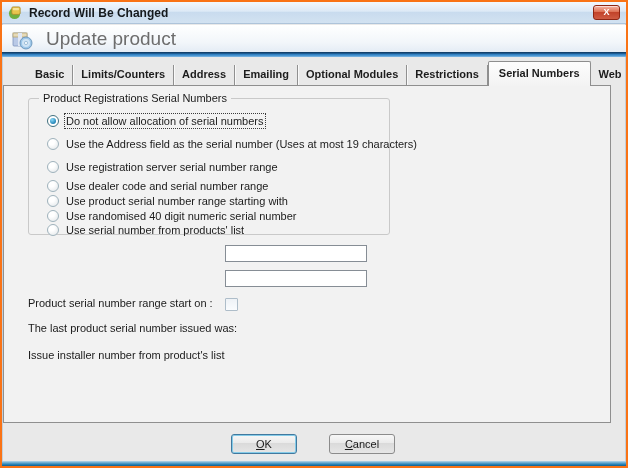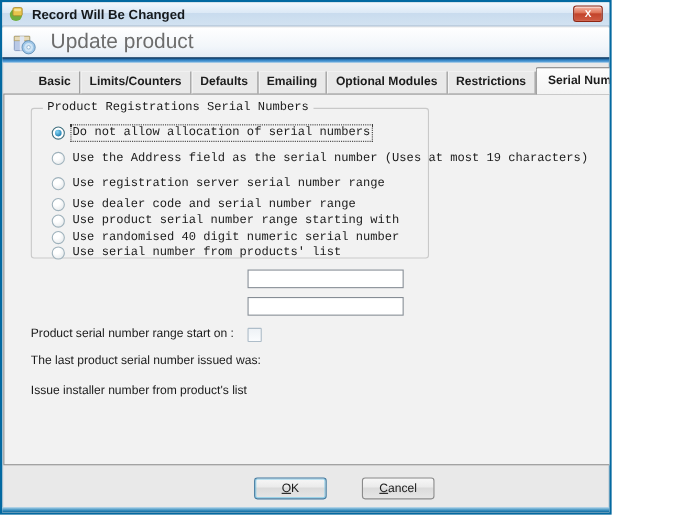--- a/index.html
+++ b/index.html
@@ -1,22 +1,22 @@
 <!DOCTYPE html>
 <html><head>
 <meta charset="utf-8">
 <style>
   * { margin:0; padding:0; box-sizing:border-box; }
   html,body { background:#fff; }
   body { font-family:"Liberation Sans", sans-serif; }
 
   .window {
-    position:relative; width:556px; height:468px;
+    position:relative; width:628px; height:468px;
     background:#e9e9e9;
-    border:2px solid #0369a1;
+    border:2px solid #f97316;
     box-shadow: inset 0 0 0 1px rgba(130,160,190,.35);
     overflow:hidden;
   }
 
   
   .titlebar {
     position:absolute; top:0; left:0; right:0; height:22px;
     background:linear-gradient(180deg,#f3f8fd 0%,#dce9f6 45%,#c8dbee 46%,#d2e2f1 100%);
     border-bottom:1px solid #aec4da;
     display:flex; align-items:center; padding:0 6px;
@@ -63,21 +63,21 @@
   }
 
   
   .panel {
     position:absolute; left:1px; top:83px; width:608px; height:338px;
     background:#f2f2f2; border:1px solid #8f8f8f; z-index:1;
   }
 
   .groupbox {
     position:absolute; left:24px; top:12px; width:362px; height:137px;
-    border:1px solid #c9c9c9; border-radius:3px;font-family:Liberation Mono, monospace;
+    border:1px solid #c9c9c9; border-radius:3px;
   }
   .groupbox-legend {
     position:absolute; top:-7px; left:10px; background:#f2f2f2;
     padding:0 4px; font-size:11px; color:#1b1b1b; white-space:nowrap;
   }
   .radio-row {
     position:absolute; left:18px; height:14px;
     display:flex; align-items:center; gap:7px;
     font-size:11px; color:#1b1b1b; white-space:nowrap; cursor:default;
   }
@@ -145,21 +145,21 @@
       <circle cx="15" cy="15" r="1.6" fill="#f5fafd" stroke="#7aa4c6" stroke-width="0.6"></circle>
     </svg>
     <span class="header-title">Update product</span>
   </div>
 
   <div class="accent-bar"></div>
 
   <div class="tabstrip">
     <div class="tab">Basic</div>
     <div class="tab">Limits/Counters</div>
-    <div class="tab">Defaults</div>
+    <div class="tab">Address</div>
     <div class="tab">Emailing</div>
     <div class="tab">Optional Modules</div>
     <div class="tab">Restrictions</div>
     <div class="tab active">Serial Numbers</div>
     <div class="tab">Web</div>
 
   </div>
 
   <div class="panel">
 

